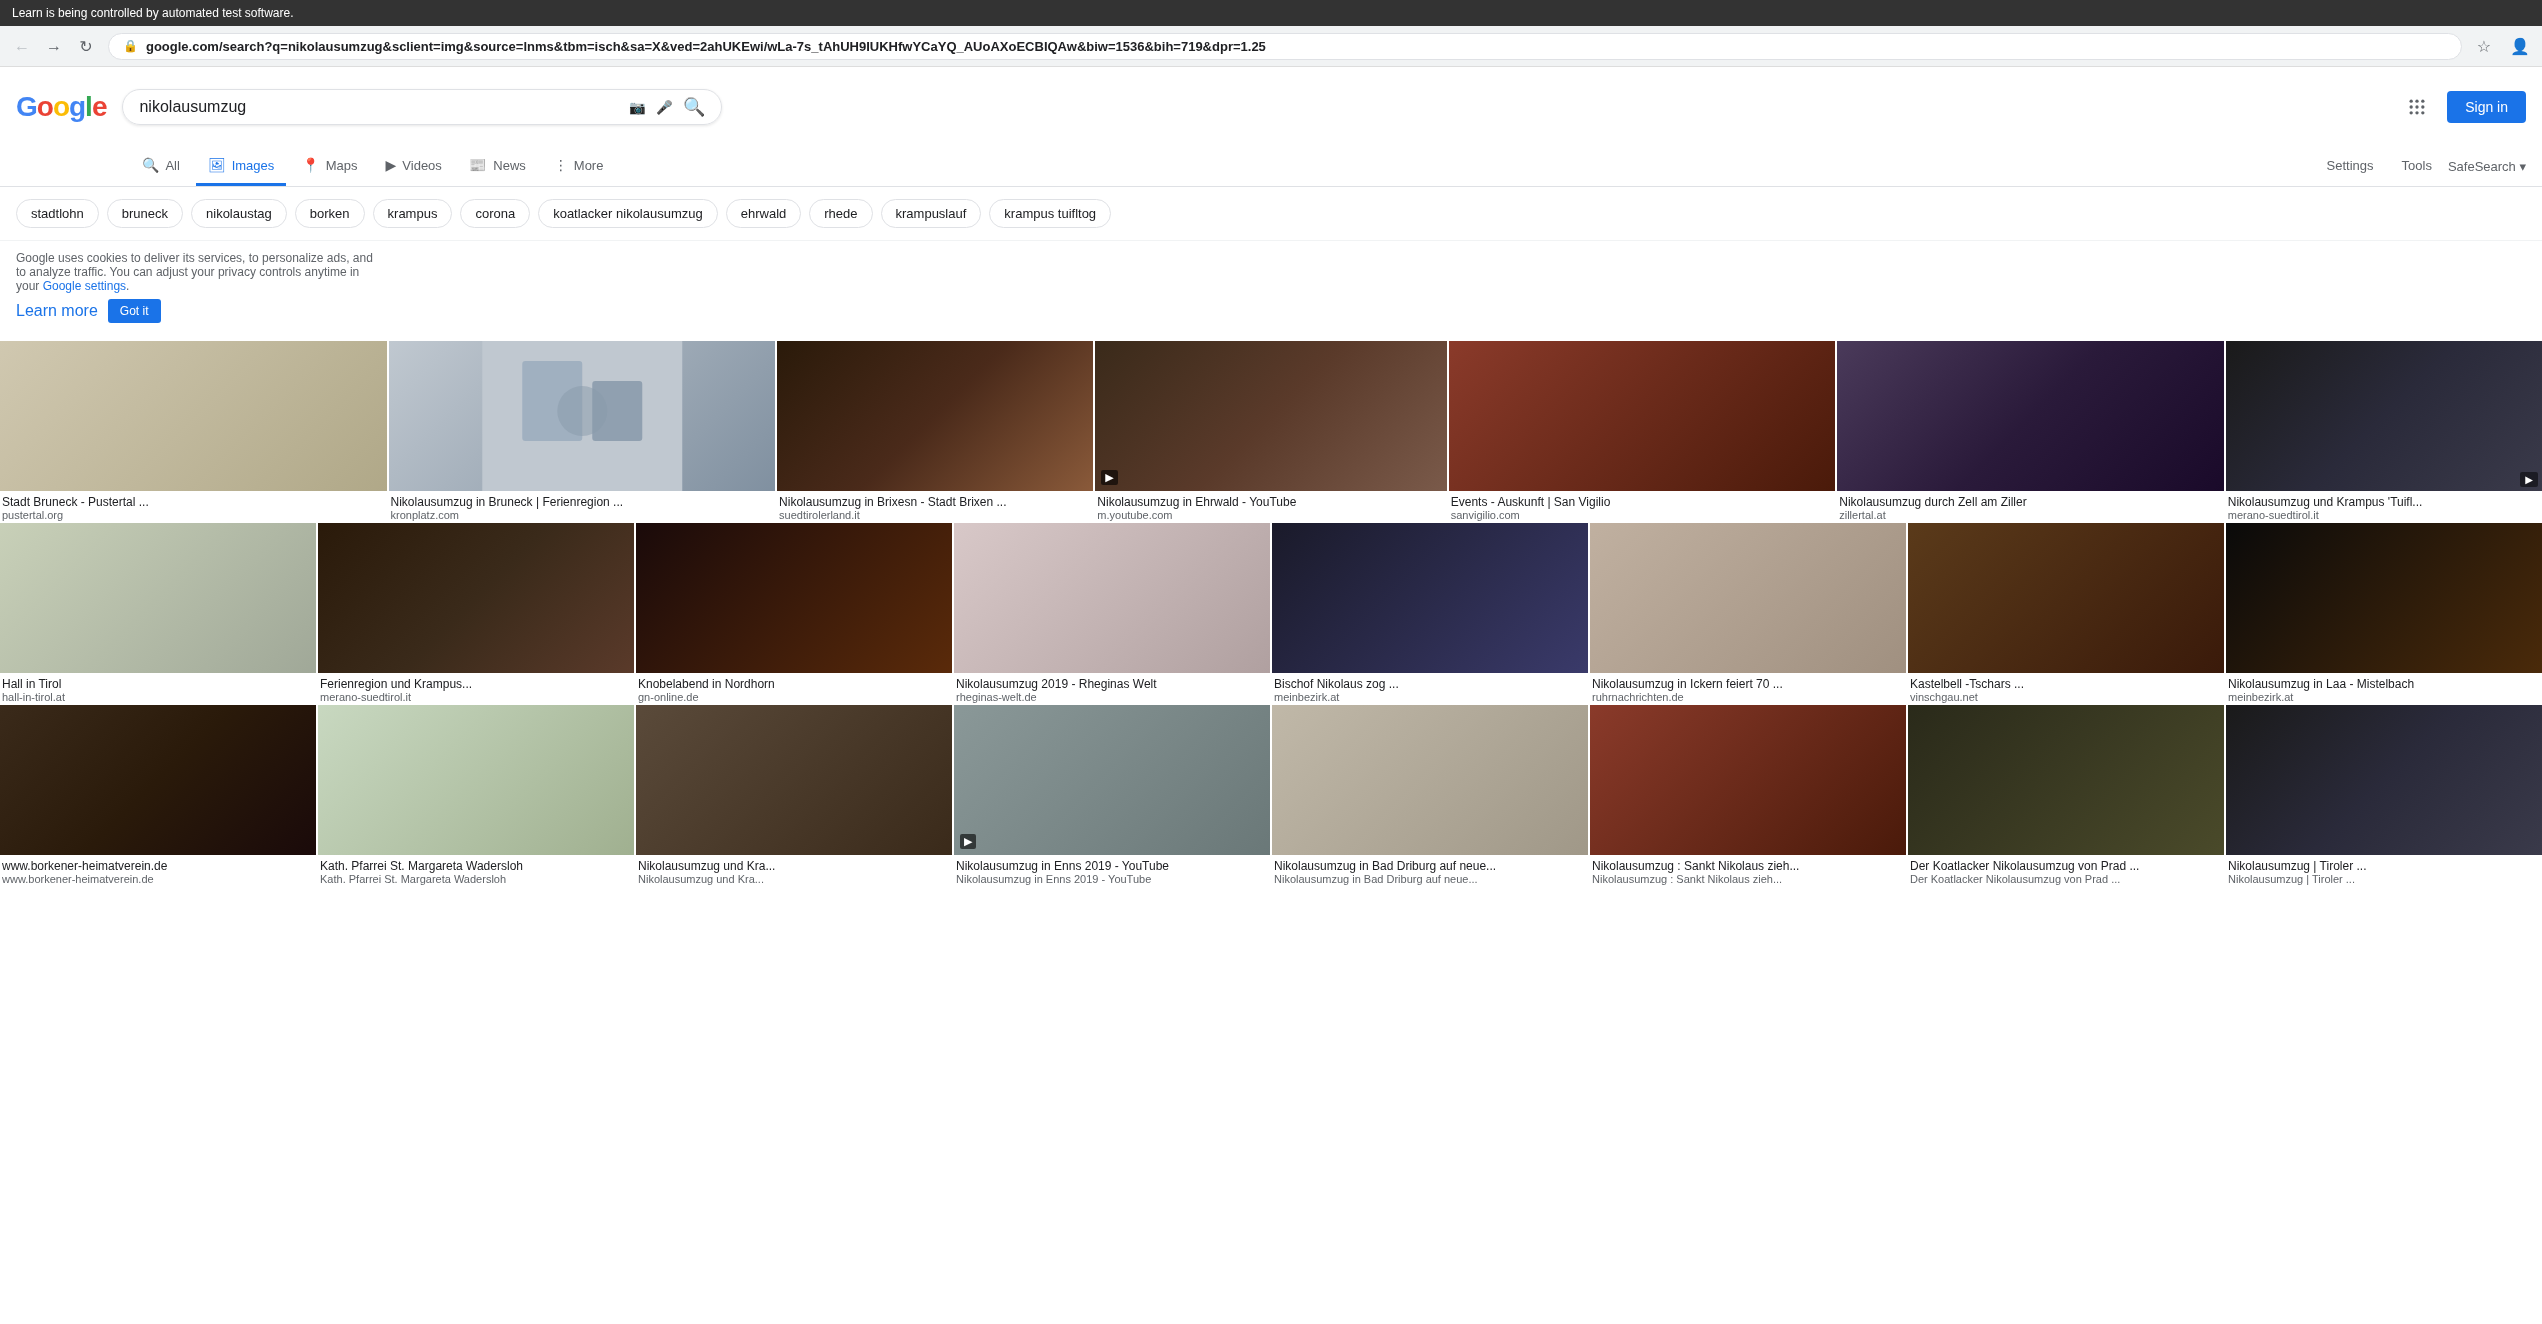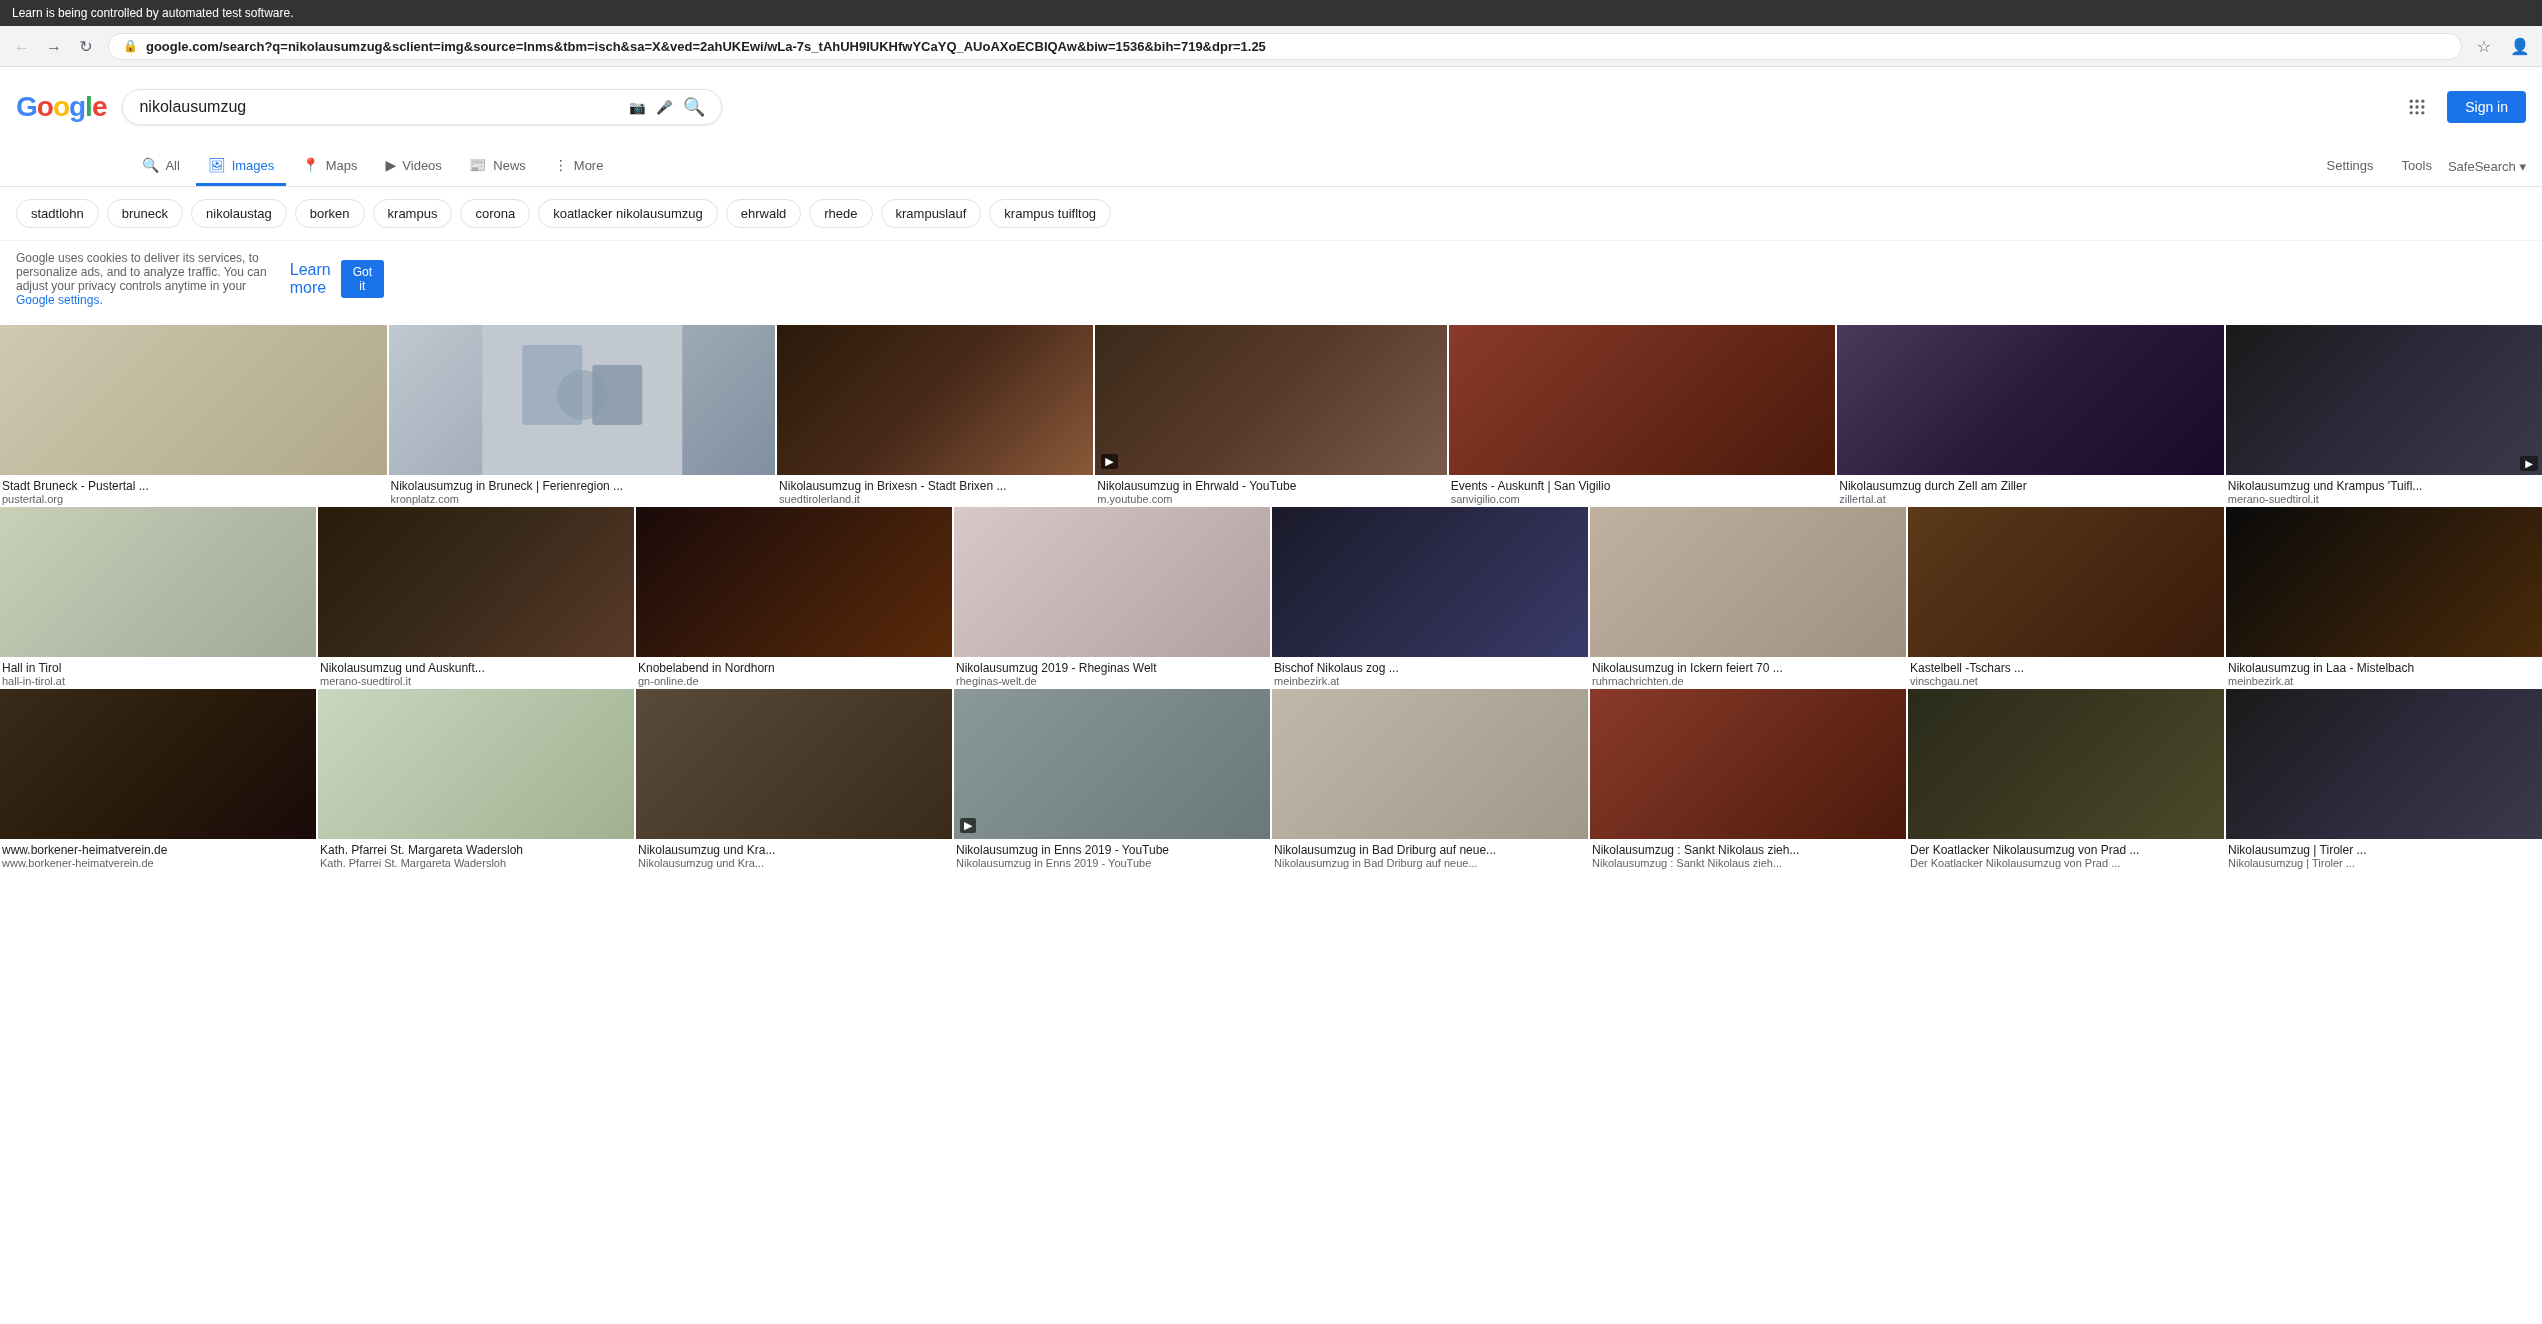--- a/index.html
+++ b/index.html
@@ -168,21 +168,21 @@
       white-space: nowrap;
     }
 
     
     .cookie-notice {
       padding: 10px 16px;
       font-size: 12px;
       color: #5f6368;
       max-width: 400px;
       display: flex;
-      flex-direction: row;
+      flex-direction: column;
       gap: 6px;
     }
     .cookie-notice a { color: #1a73e8; text-decoration: none; }
     .cookie-actions { display: flex; gap: 10px; align-items: center; }
     .got-it-btn {
       background: #1a73e8;
       color: #fff;
       border: none;
       border-radius: 3px;
       padding: 5px 12px;
@@ -485,21 +485,21 @@
       <div class="image-caption">
         <div class="image-title">Hall in Tirol</div>
         <div class="image-source">hall-in-tirol.at</div>
       </div>
     </div>
     <div class="image-item">
       <div class="image-placeholder">
           <div style="width:100%;height:100%;background: linear-gradient(135deg,#2a1a0a,#3a2a1a,#5a3a2a);"></div>
         </div>
       <div class="image-caption">
-        <div class="image-title">Nikolausumzug und Auskunft...</div>
+        <div class="image-title">Ferienregion und Krampus...</div>
         <div class="image-source">merano-suedtirol.it</div>
       </div>
     </div>
     <div class="image-item">
       <div class="image-placeholder">
           <div style="width:100%;height:100%;background: linear-gradient(135deg,#1a0a0a,#3a1a0a,#5a2a0a);"></div>
         </div>
       <div class="image-caption">
         <div class="image-title">Knobelabend in Nordhorn</div>
         <div class="image-source">gn-online.de</div>

